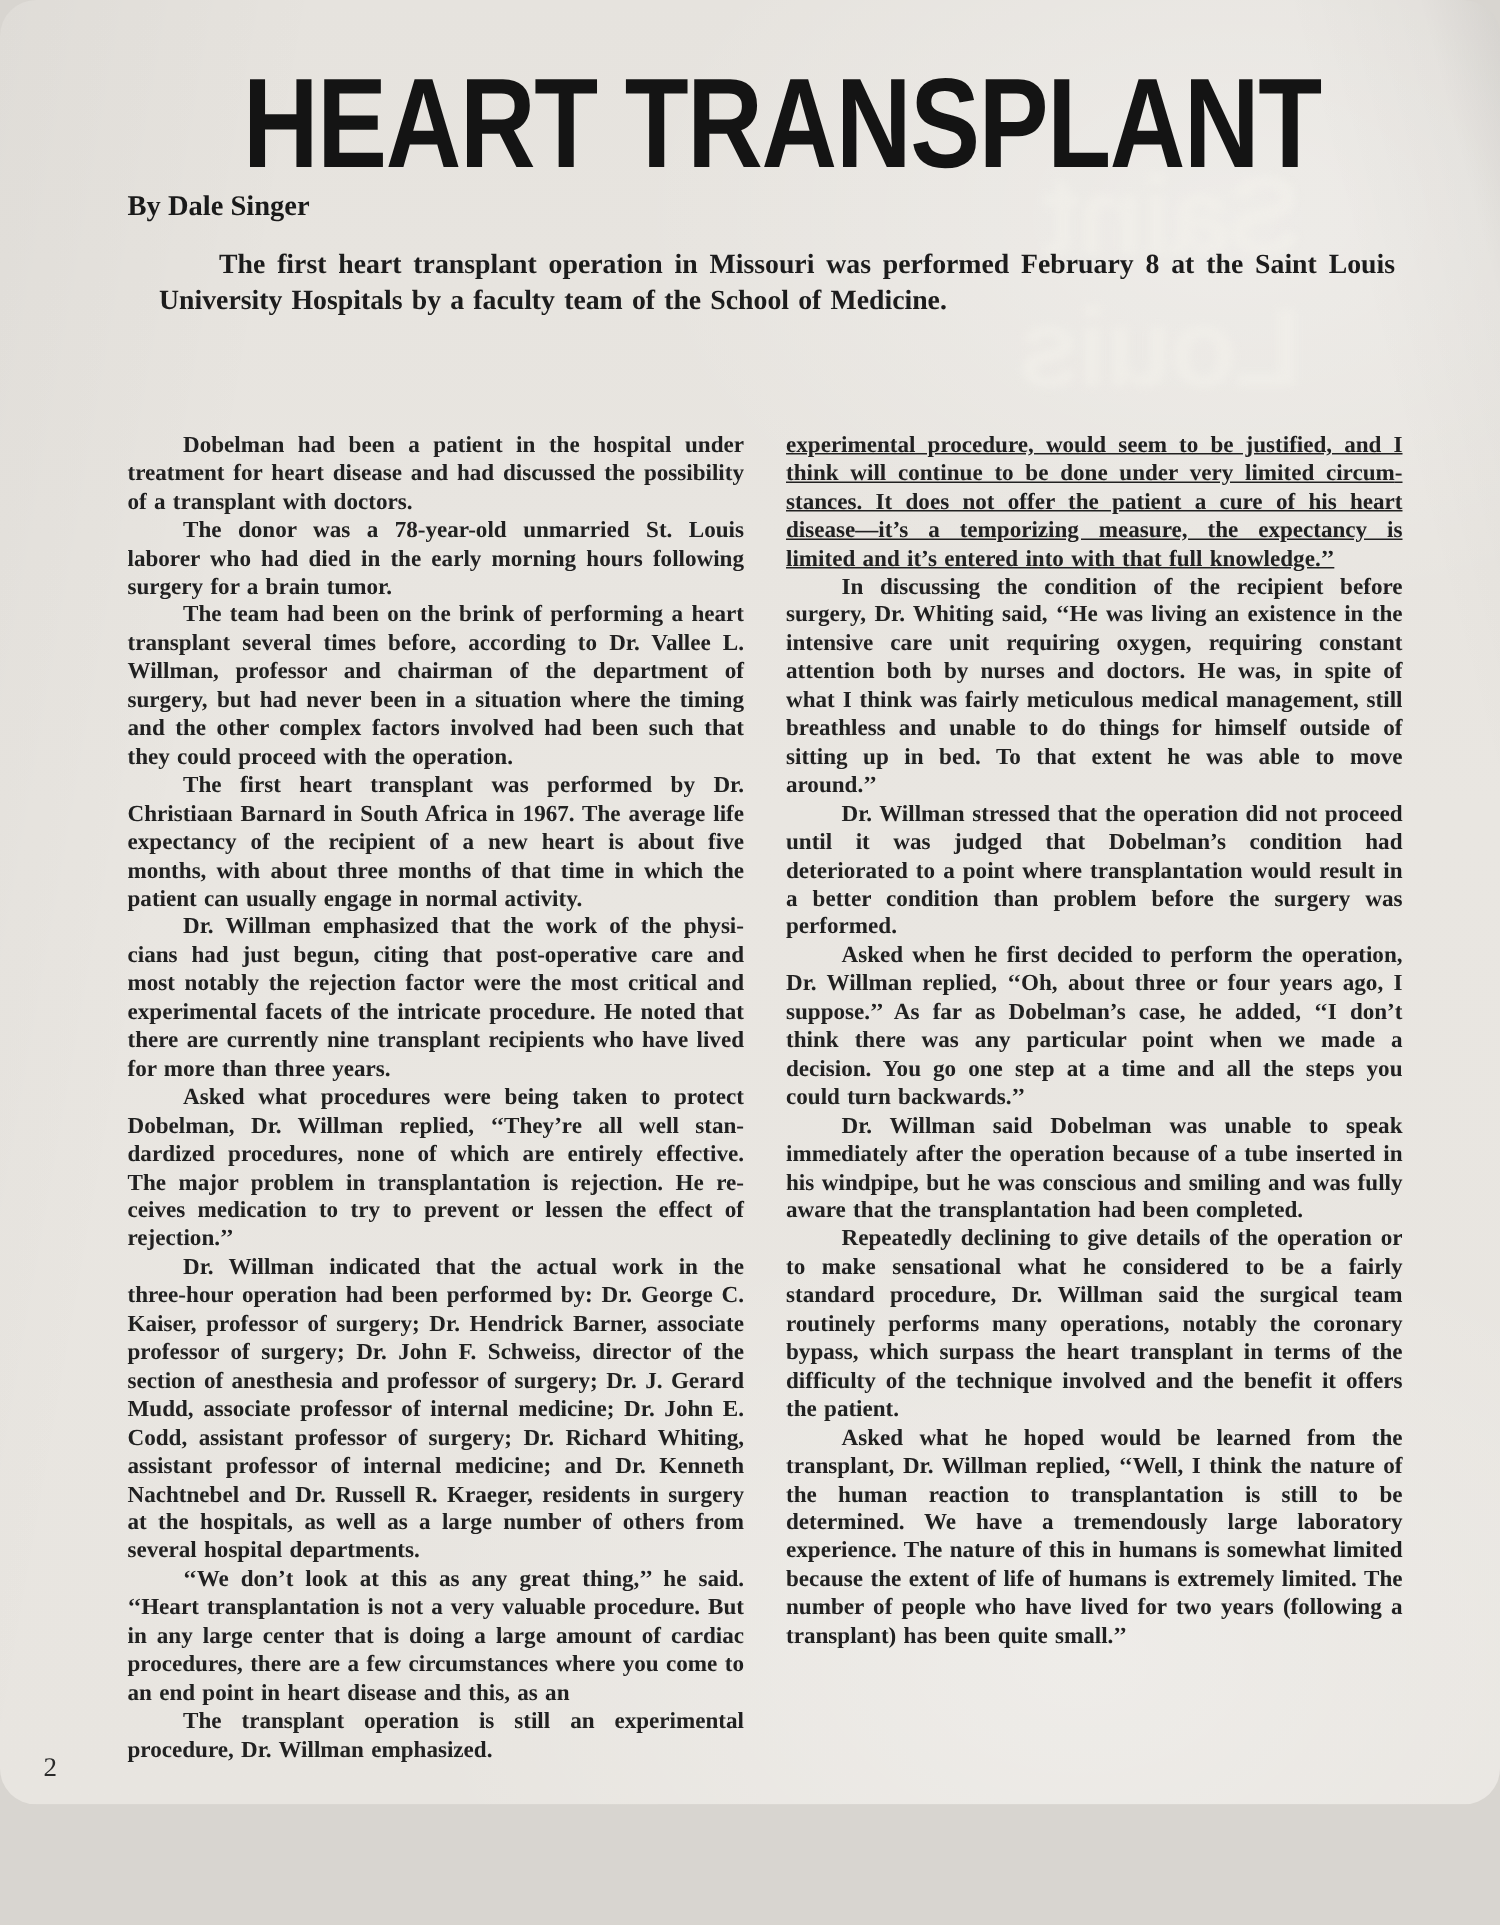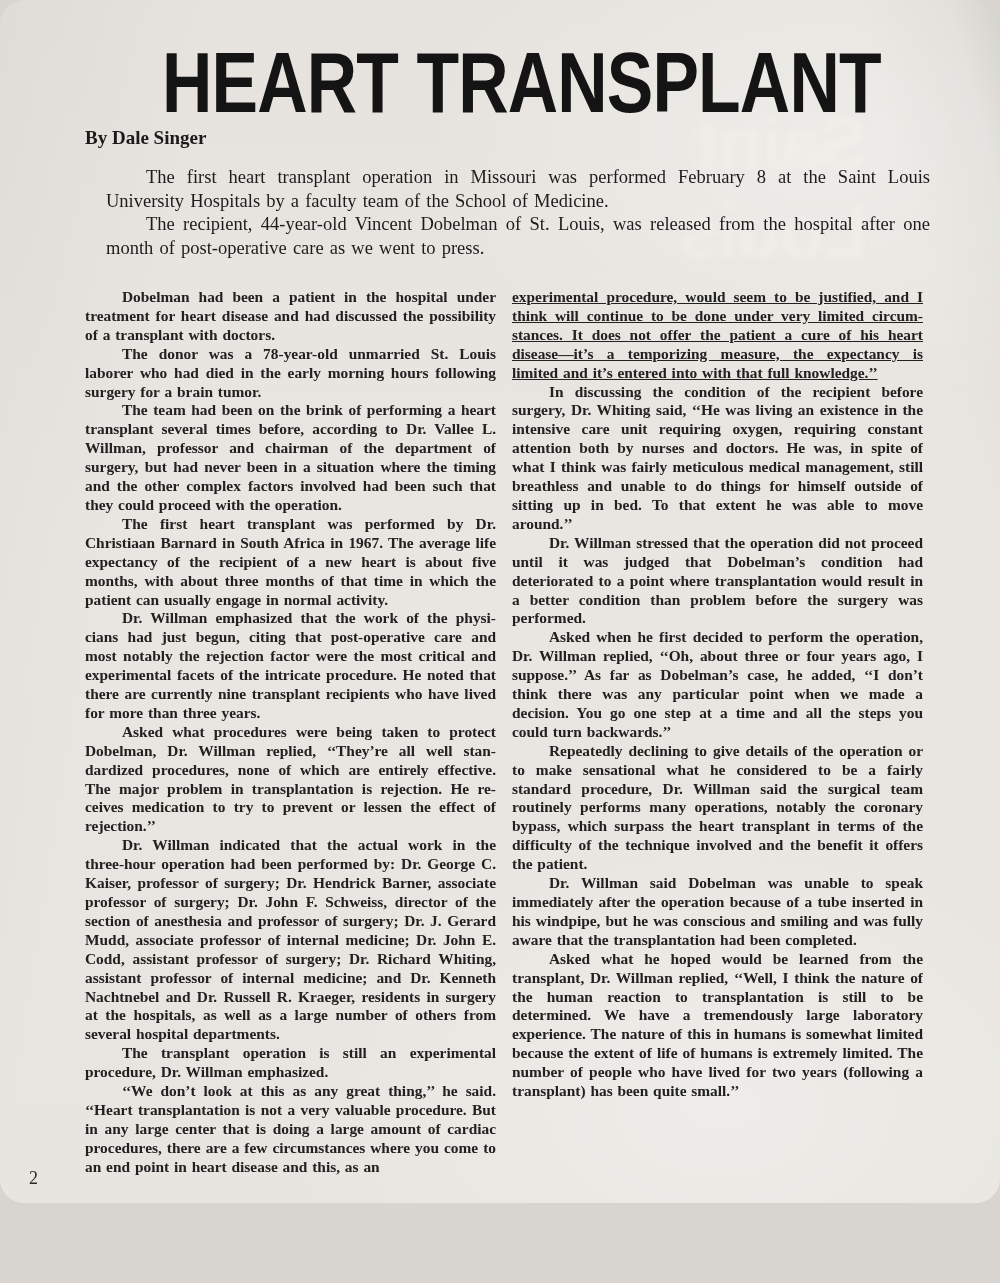--- a/index.html
+++ b/index.html
@@ -69,34 +69,34 @@
     color: #1a1a1a;
   }
 
   .intro {
     position: absolute;
     top: 166px;
     left: 106px;
     width: 824px;
     font-size: 18.5px;
     line-height: 23.5px;
-    font-weight: normal;
+    font-weight: bold;
     text-align: justify;
     word-spacing: 1.5px;
     color: #1c1c1c;
   }
   .intro p { margin: 0; text-indent: 40px; hyphens: manual; }
 
   .columns {
     position: absolute;
     top: 288px;
     left: 85px;
     width: 850px;
     display: flex;
-    gap: 16px;
+    gap: 28px;
   }
   .col {
     width: 411px;
     font-size: 15.4px;
     line-height: 18.9px;
     font-weight: bold;
     text-align: justify;
     word-spacing: 1px;
     color: #212121;
   }
@@ -121,43 +121,42 @@
     <span class="g2">Louis</span>
   </div>
 
   <h1 class="title">HEART TRANSPLANT</h1>
 
   <div class="byline">By Dale Singer</div>
 
   <div class="intro">
 
   <p>The first heart transplant operation in Missouri was performed February 8 at the Saint Louis University Hospitals by a faculty team of the School of Medicine.</p>
-      <p>The recipient, 44-year-old Vincent Dobelman of St. Louis, was released from the hospital after one month of post-operative care as we went to press.</p>
     </div>
 
   <div class="columns">
     <div class="col">
 
     <p>Dobelman had been a patient in the hospital under treatment for heart disease and had discussed the possi­bility of a transplant with doctors.</p>
         <p>The donor was a 78-year-old unmarried St. Louis laborer who had died in the early morning hours following surgery for a brain tumor.</p>
         <p>The team had been on the brink of performing a heart transplant several times before, according to Dr. Vallee L. Willman, professor and chairman of the depart­ment of surgery, but had never been in a situation where the timing and the other complex factors involved had been such that they could proceed with the operation.</p>
         <p>The first heart transplant was performed by Dr. Christiaan Barnard in South Africa in 1967. The average life expectancy of the recipient of a new heart is about five months, with about three months of that time in which the patient can usually engage in normal activity.</p>
         <p>Dr. Willman emphasized that the work of the physi­cians had just begun, citing that post-operative care and most notably the rejection factor were the most critical and experimental facets of the intricate procedure. He noted that there are currently nine transplant recipients who have lived for more than three years.</p>
         <p>Asked what procedures were being taken to protect Dobelman, Dr. Willman replied, ‘‘They’re all well stan­dardized procedures, none of which are entirely effective. The major problem in transplantation is rejection. He re­ceives medication to try to prevent or lessen the effect of rejection.’’</p>
         <p>Dr. Willman indicated that the actual work in the three-hour operation had been performed by: Dr. George C. Kaiser, professor of surgery; Dr. Hendrick Barner, associate professor of surgery; Dr. John F. Schweiss, director of the section of anesthesia and professor of surgery; Dr. J. Gerard Mudd, associate professor of in­ternal medicine; Dr. John E. Codd, assistant professor of surgery; Dr. Richard Whiting, assistant professor of in­ternal medicine; and Dr. Kenneth Nachtnebel and Dr. Russell R. Kraeger, residents in surgery at the hospitals, as well as a large number of others from several hospital departments.</p>
+        <p>‘‘We don’t look at this as any great thing,’’ he said. ‘‘Heart transplantation is not a very valuable procedure. But in any large center that is doing a large amount of cardiac procedures, there are a few circumstances where you come to an end point in heart disease and this, as an</p>
         <p>The transplant operation is still an experimental procedure, Dr. Willman emphasized.</p>
-        <p>‘‘We don’t look at this as any great thing,’’ he said. ‘‘Heart transplantation is not a very valuable procedure. But in any large center that is doing a large amount of cardiac procedures, there are a few circumstances where you come to an end point in heart disease and this, as an</p>
       </div>
     <div class="col">
 
     <p class="flush">experimental procedure, would seem to be justified, and I think will continue to be done under very limited circum­stances. It does not offer the patient a cure of his heart disease—it’s a temporizing measure, the expectancy is limited and it’s entered into with that full knowledge.’’</p>
         <p>In discussing the condition of the recipient before surgery, Dr. Whiting said, ‘‘He was living an existence in the intensive care unit requiring oxygen, requiring constant attention both by nurses and doctors. He was, in spite of what I think was fairly meticulous medical management, still breathless and unable to do things for himself outside of sitting up in bed. To that extent he was able to move around.’’</p>
         <p>Dr. Willman stressed that the operation did not pro­ceed until it was judged that Dobelman’s condition had deteriorated to a point where transplantation would result in a better condition than problem before the surgery was performed.</p>
         <p>Asked when he first decided to perform the operation, Dr. Willman replied, ‘‘Oh, about three or four years ago, I suppose.’’ As far as Dobelman’s case, he added, ‘‘I don’t think there was any particular point when we made a decision. You go one step at a time and all the steps you could turn backwards.’’</p>
+        <p>Dr. Willman said Dobelman was unable to speak immediately after the operation because of a tube inserted in his windpipe, but he was conscious and smiling and was fully aware that the transplantation had been completed.</p>
         <p>Repeatedly declining to give details of the operation or to make sensational what he considered to be a fairly standard procedure, Dr. Willman said the surgical team routinely performs many operations, notably the coronary bypass, which surpass the heart transplant in terms of the difficulty of the technique involved and the benefit it offers the patient.</p>
-        <p>Dr. Willman said Dobelman was unable to speak immediately after the operation because of a tube inserted in his windpipe, but he was conscious and smiling and was fully aware that the transplantation had been completed.</p>
         <p>Asked what he hoped would be learned from the transplant, Dr. Willman replied, ‘‘Well, I think the nature of the human reaction to transplantation is still to be determined. We have a tremendously large laboratory experience. The nature of this in humans is somewhat limited because the extent of life of humans is extremely limited. The number of people who have lived for two years (following a transplant) has been quite small.’’</p>
       </div>
   </div>
 
   <div class="page-number">2</div>
 
 </div>
 
 </body></html>

